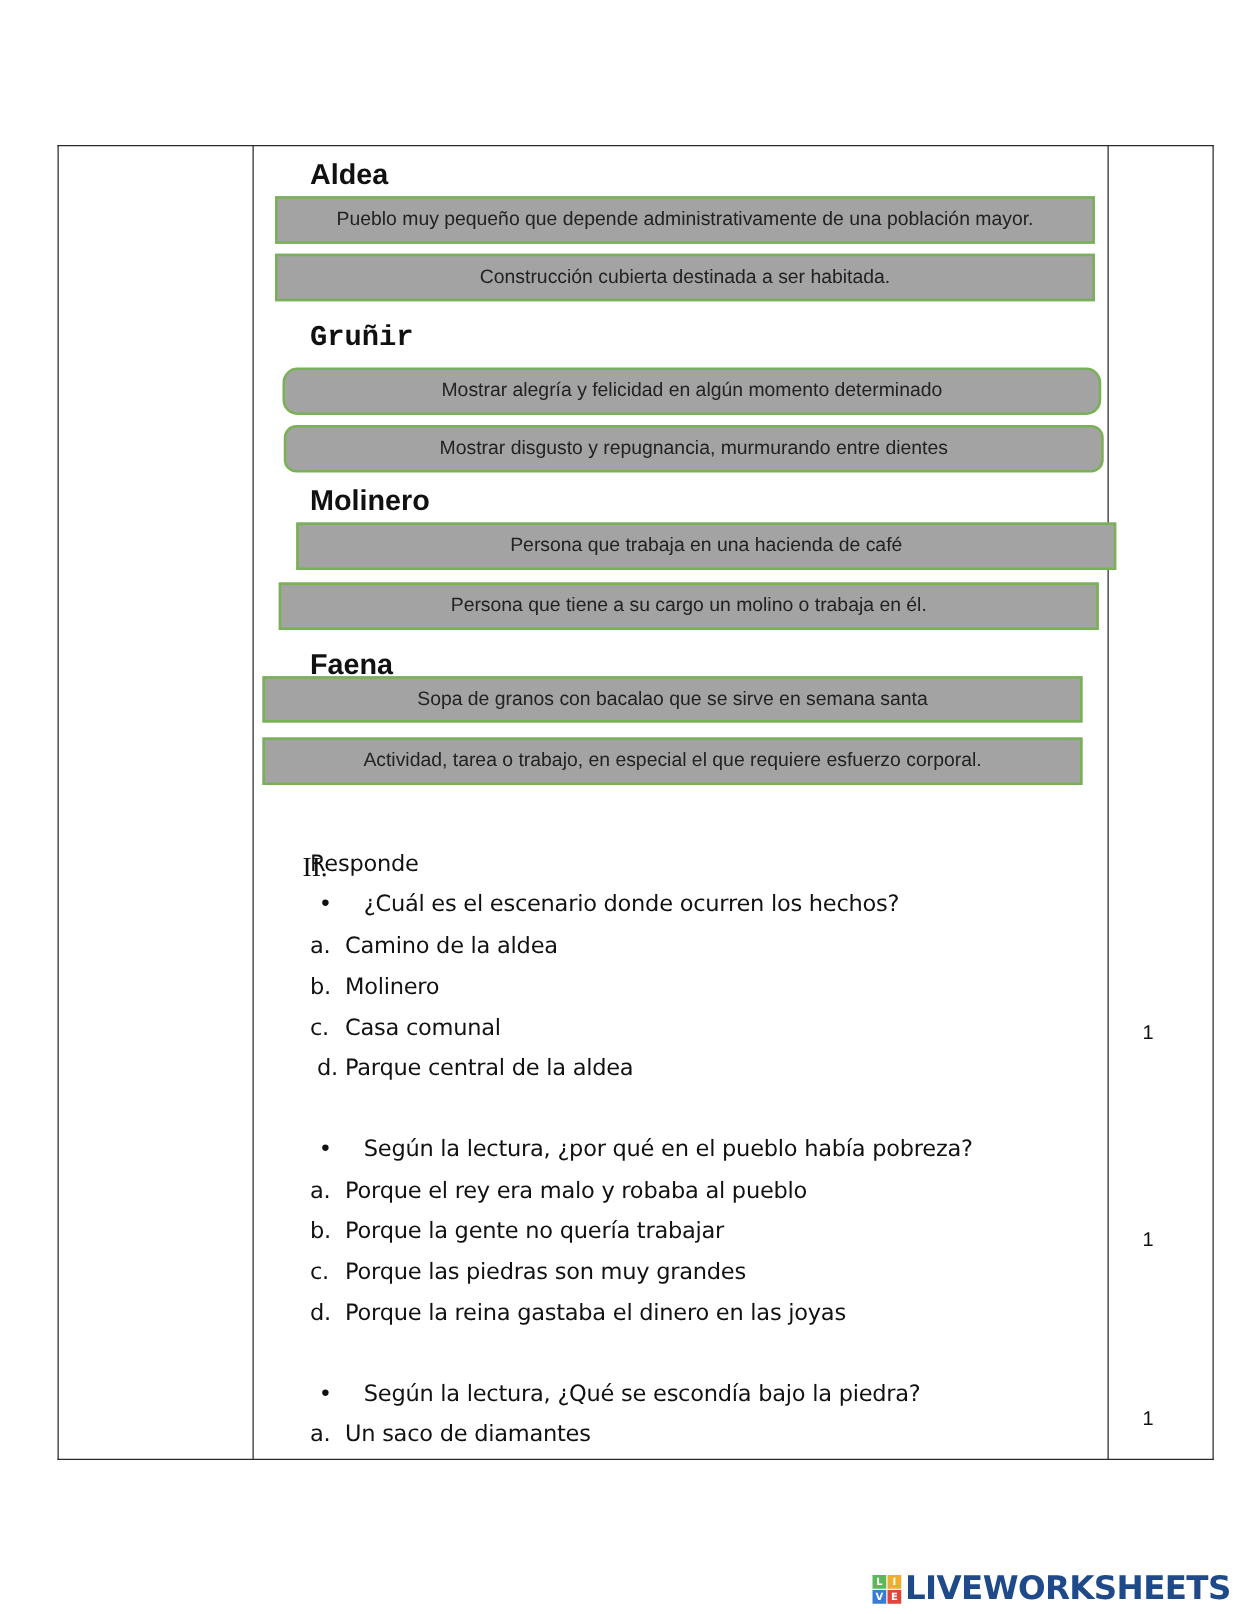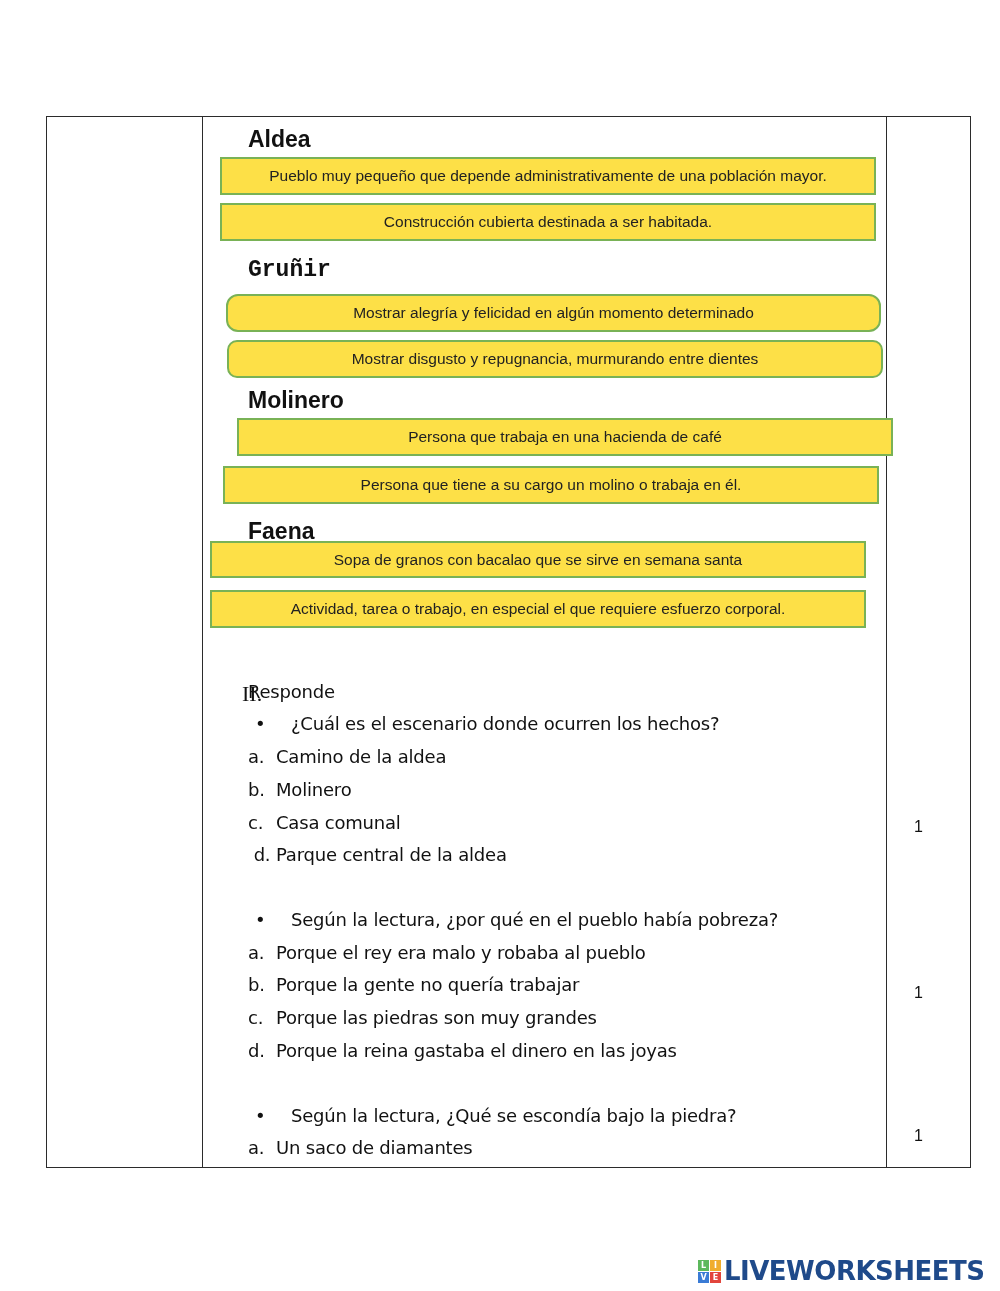--- a/index.html
+++ b/index.html
@@ -1,20 +1,20 @@
 <!DOCTYPE html>
 <html><head>
   <meta charset="utf-8">
   <style>
     html, body { margin: 0; padding: 0; background: #ffffff; }
     body { width: 1000px; height: 1291px; position: relative; overflow: hidden; font-family: "DejaVu Sans", sans-serif; color: #111; }
     .vline { position: absolute; width: 0; border-left: 1.5px solid #2b2b2b; }
     .hline { position: absolute; height: 0; border-top: 1.5px solid #2b2b2b; }
     .term { position: absolute; left: 248px; font-family: "Liberation Sans", sans-serif; font-weight: bold; font-size: 23px; color: #111; }
-    .opt-box { position: absolute; border: 2px solid #79b256; box-sizing: border-box; display: flex; align-items: center; justify-content: center; font-family: "Liberation Sans", sans-serif; font-size: 15.5px; color: #222; background: #fde047; cursor: pointer; }
+    .opt-box { position: absolute; border: 2px solid #79b256; box-sizing: border-box; display: flex; align-items: center; justify-content: center; font-family: "Liberation Sans", sans-serif; font-size: 15.5px; color: #222; background: #a3a3a3; cursor: pointer; }
     .q-line { position: absolute; font-family: "DejaVu Sans", sans-serif; font-size: 18px; color: #111; white-space: nowrap; letter-spacing: -0.2px; }
     .roman { position: absolute; left: 210px; font-family: Liberation Serif, serif; font-size: 22px; margin-left: 32px; }
     .bullet { display: inline-block; width: 36px; }
     .letter { display: inline-block; width: 28px; }
     .score { position: absolute; left: 914px; font-family: "Liberation Sans", sans-serif; font-size: 16px; color: #111; }
     .logo { position: absolute; left: 698px; top: 1256px; display: flex; align-items: center; }
     .logo-grid { display: grid; grid-template-columns: 11px 11px; grid-template-rows: 11px 11px; gap: 1px; margin-right: 3px; }
     .logo-grid span { display: flex; align-items: center; justify-content: center; font-family: "DejaVu Sans", sans-serif; font-weight: bold; font-size: 8px; color: #fff; }
     .logo-text { font-family: "DejaVu Sans", sans-serif; font-weight: bold; font-size: 26px; color: #1f4a8a; letter-spacing: -0.5px; }
   </style>

